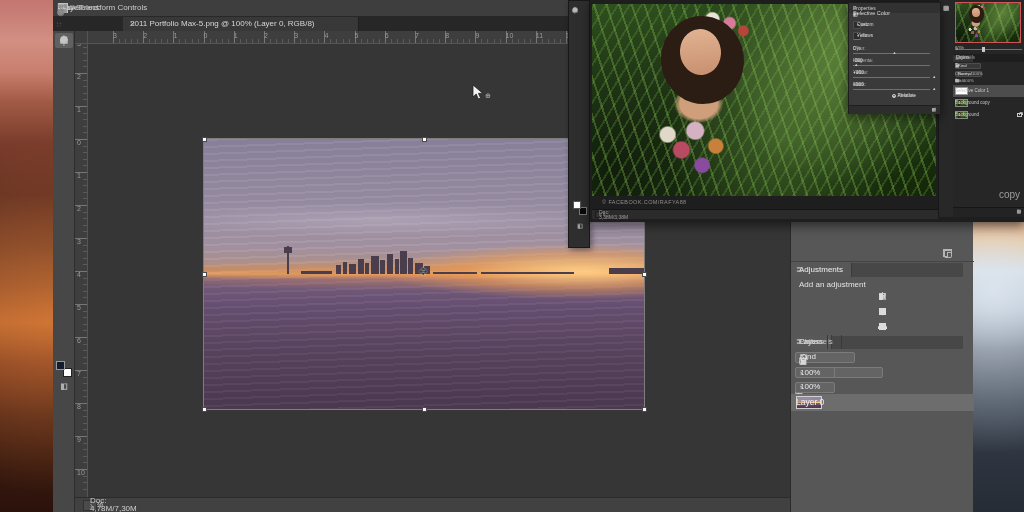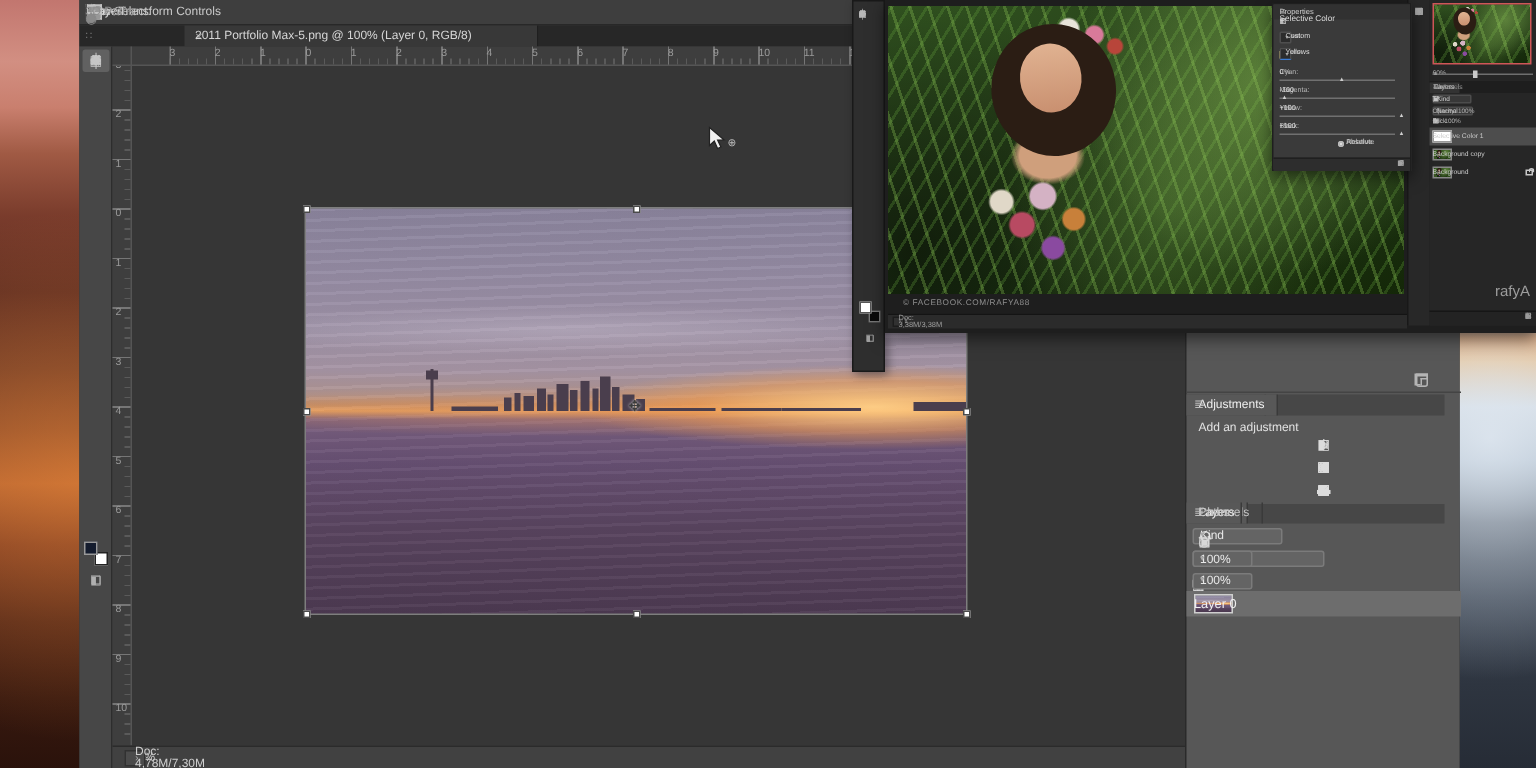--- a/index.html
+++ b/index.html
@@ -677,21 +677,21 @@
 
             </div>
             <div class="lrow photo">
               <span class="leye">◉</span>
               <span class="lthumb woman-art"></span>
 
               <span>Background</span>
               <span class="locktag"></span>
             </div>
           </div>
-        <span class="wmark">rafyA</span>
+        <span class="wmark">copy</span>
         <div class="ovbottom">
 
         <span>∞</span>
             <span>fx</span>
             <span>◧</span>
             <span>◉</span>
             <span>❏</span>
             <span>⊞</span>
             <span>▯</span>
           </div>

